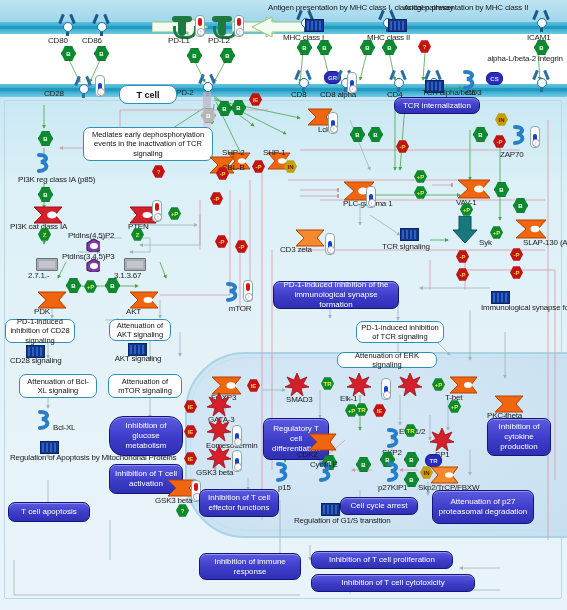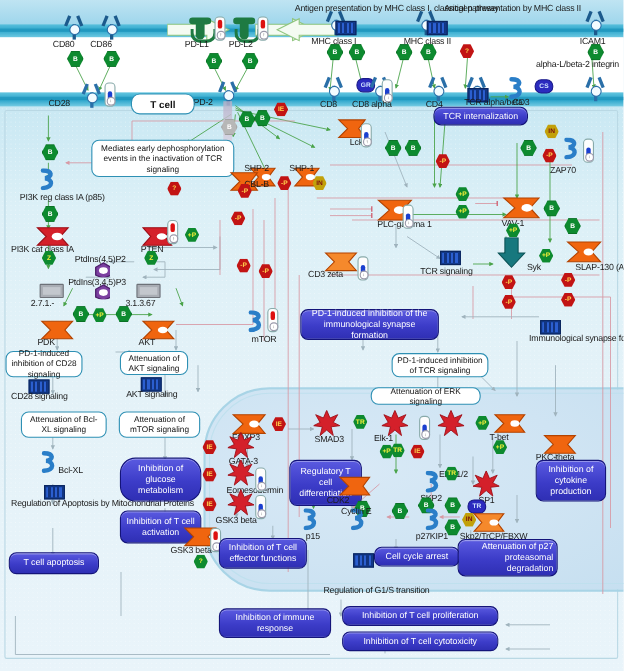--- a/index.html
+++ b/index.html
@@ -756,22 +756,22 @@
   <div class="lbl" style="left:155px;top:496px;">GSK3 beta</div>
   <div class="thermo" style="left:191px;top:480px;">
     <i class="up"></i>
       <b>↓</b>
     </div>
   <div class="hex gq" style="left:176px;top:504px;">?</div>
 
   <div class="effect" style="left:199px;top:489px;width:80px;height:28px;">Inhibition of T cell effector functions</div>
   <div class="effect" style="left:340px;top:497px;width:78px;height:18px;">Cell cycle arrest</div>
   <div class="proc" style="left:321px;top:503px;"></div>
-  <div class="lbl c" style="left:294px;top:516px;width:74px;margin-top:16px;">Regulation of G1/S transition</div>
+  <div class="lbl c" style="left:294px;top:516px;width:74px;">Regulation of G1/S transition</div>
 
   <div class="effect" style="left:487px;top:418px;width:64px;height:38px;">Inhibition of cytokine production</div>
-  <div class="effect" style="left:416px;top:490px;width:91px;height:34px;text-align:right;">Attenuation of p27 proteasomal degradation</div>
+  <div class="effect" style="left:432px;top:490px;width:102px;height:34px;">Attenuation of p27 proteasomal degradation</div>
 
   <div class="effect" style="left:199px;top:553px;width:102px;height:27px;">Inhibition of immune response</div>
   <div class="effect" style="left:311px;top:551px;width:142px;height:18px;">Inhibition of T cell proliferation</div>
-  <div class="effect" style="left:311px;top:574px;width:142px;height:18px;">Inhibition of T cell cytotoxicity</div>
+  <div class="effect" style="left:311px;top:574px;width:164px;height:18px;">Inhibition of T cell cytotoxicity</div>
 
 </div>
 
 </body></html>

